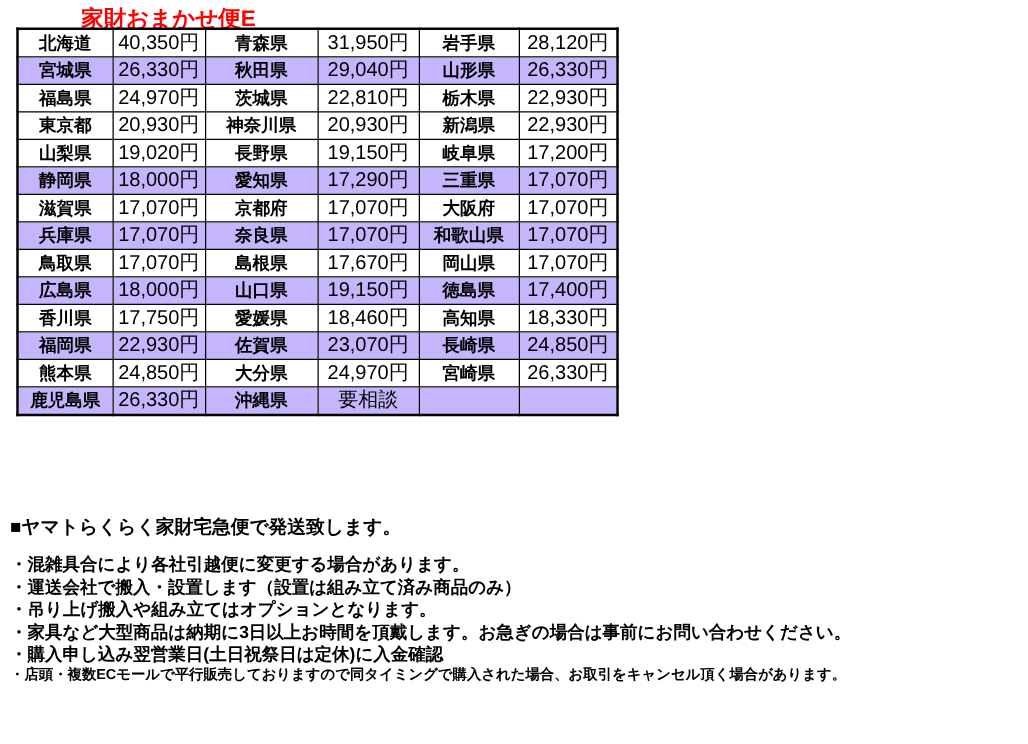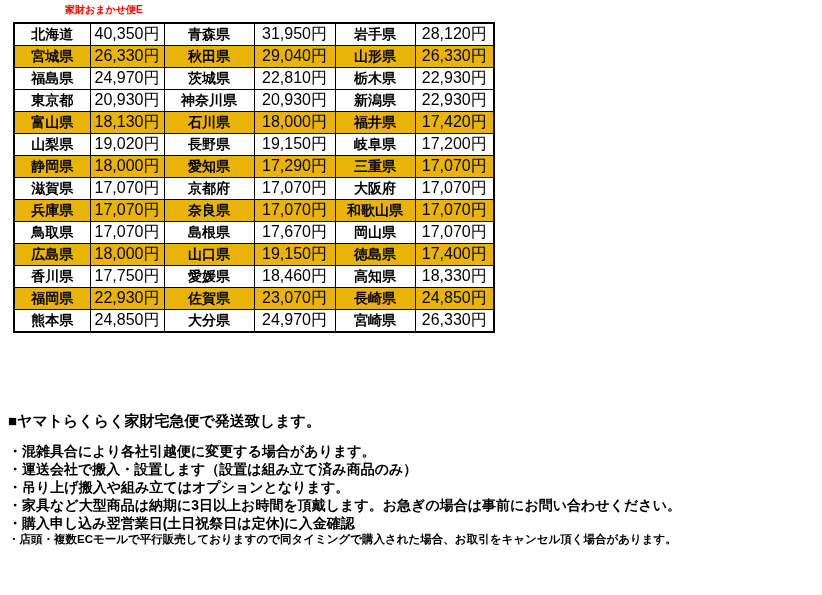--- a/index.html
+++ b/index.html
@@ -14,21 +14,21 @@
   }
   .page {
     position: relative;
     width: 822px;
     height: 595px;
   }
   .table-title {
     position: absolute;
     left: 65px;
     top: 3px;
-    font-size: 10px;
+    font-size: 18px;
     font-weight: bold;
     color: #ff0000;
     white-space: nowrap;
   }
   table.price-table {
     position: absolute;
     left: 13px;
     top: 22px;
     border-collapse: collapse;
     border: 2px solid #000000;
@@ -45,21 +45,21 @@
   }
   table.price-table td.pref {
     font-weight: bold;
     font-size: 14px;
   }
   table.price-table td.price {
     font-size: 16px;
     font-weight: normal;
   }
   table.price-table tr.shaded td {
-    background: #eab308;
+    background: #c4b5fd;
   }
   .notes {
     position: absolute;
     left: 8px;
     top: 412px;
     width: 810px;
   }
   .notes-heading {
     font-size: 15px;
     font-weight: bold;
@@ -120,28 +120,20 @@
           <td class="price">22,930円</td>
         </tr>
         <tr>
           <td class="pref">東京都</td>
           <td class="price">20,930円</td>
           <td class="pref">神奈川県</td>
           <td class="price">20,930円</td>
           <td class="pref">新潟県</td>
           <td class="price">22,930円</td>
         </tr>
-        <tr class="shaded">
-          <td class="pref">富山県</td>
-          <td class="price">18,130円</td>
-          <td class="pref">石川県</td>
-          <td class="price">18,000円</td>
-          <td class="pref">福井県</td>
-          <td class="price">17,420円</td>
-        </tr>
         <tr>
           <td class="pref">山梨県</td>
           <td class="price">19,020円</td>
           <td class="pref">長野県</td>
           <td class="price">19,150円</td>
           <td class="pref">岐阜県</td>
           <td class="price">17,200円</td>
         </tr>
         <tr class="shaded">
           <td class="pref">静岡県</td>
@@ -199,20 +191,28 @@
           <td class="pref">長崎県</td>
           <td class="price">24,850円</td>
         </tr>
         <tr>
           <td class="pref">熊本県</td>
           <td class="price">24,850円</td>
           <td class="pref">大分県</td>
           <td class="price">24,970円</td>
           <td class="pref">宮崎県</td>
           <td class="price">26,330円</td>
+        </tr>
+        <tr class="shaded">
+          <td class="pref">鹿児島県</td>
+          <td class="price">26,330円</td>
+          <td class="pref">沖縄県</td>
+          <td class="price">要相談</td>
+          <td class="pref"></td>
+          <td class="price"></td>
         </tr>
       </tbody>
   </table>
 
   <div class="notes">
     <div class="notes-heading">■ヤマトらくらく家財宅急便で発送致します。</div>
     <div class="notes-list">
         <div class="note-item">・混雑具合により各社引越便に変更する場合があります。</div>
         <div class="note-item">・運送会社で搬入・設置します（設置は組み立て済み商品のみ）</div>
         <div class="note-item">・吊り上げ搬入や組み立てはオプションとなります。</div>

